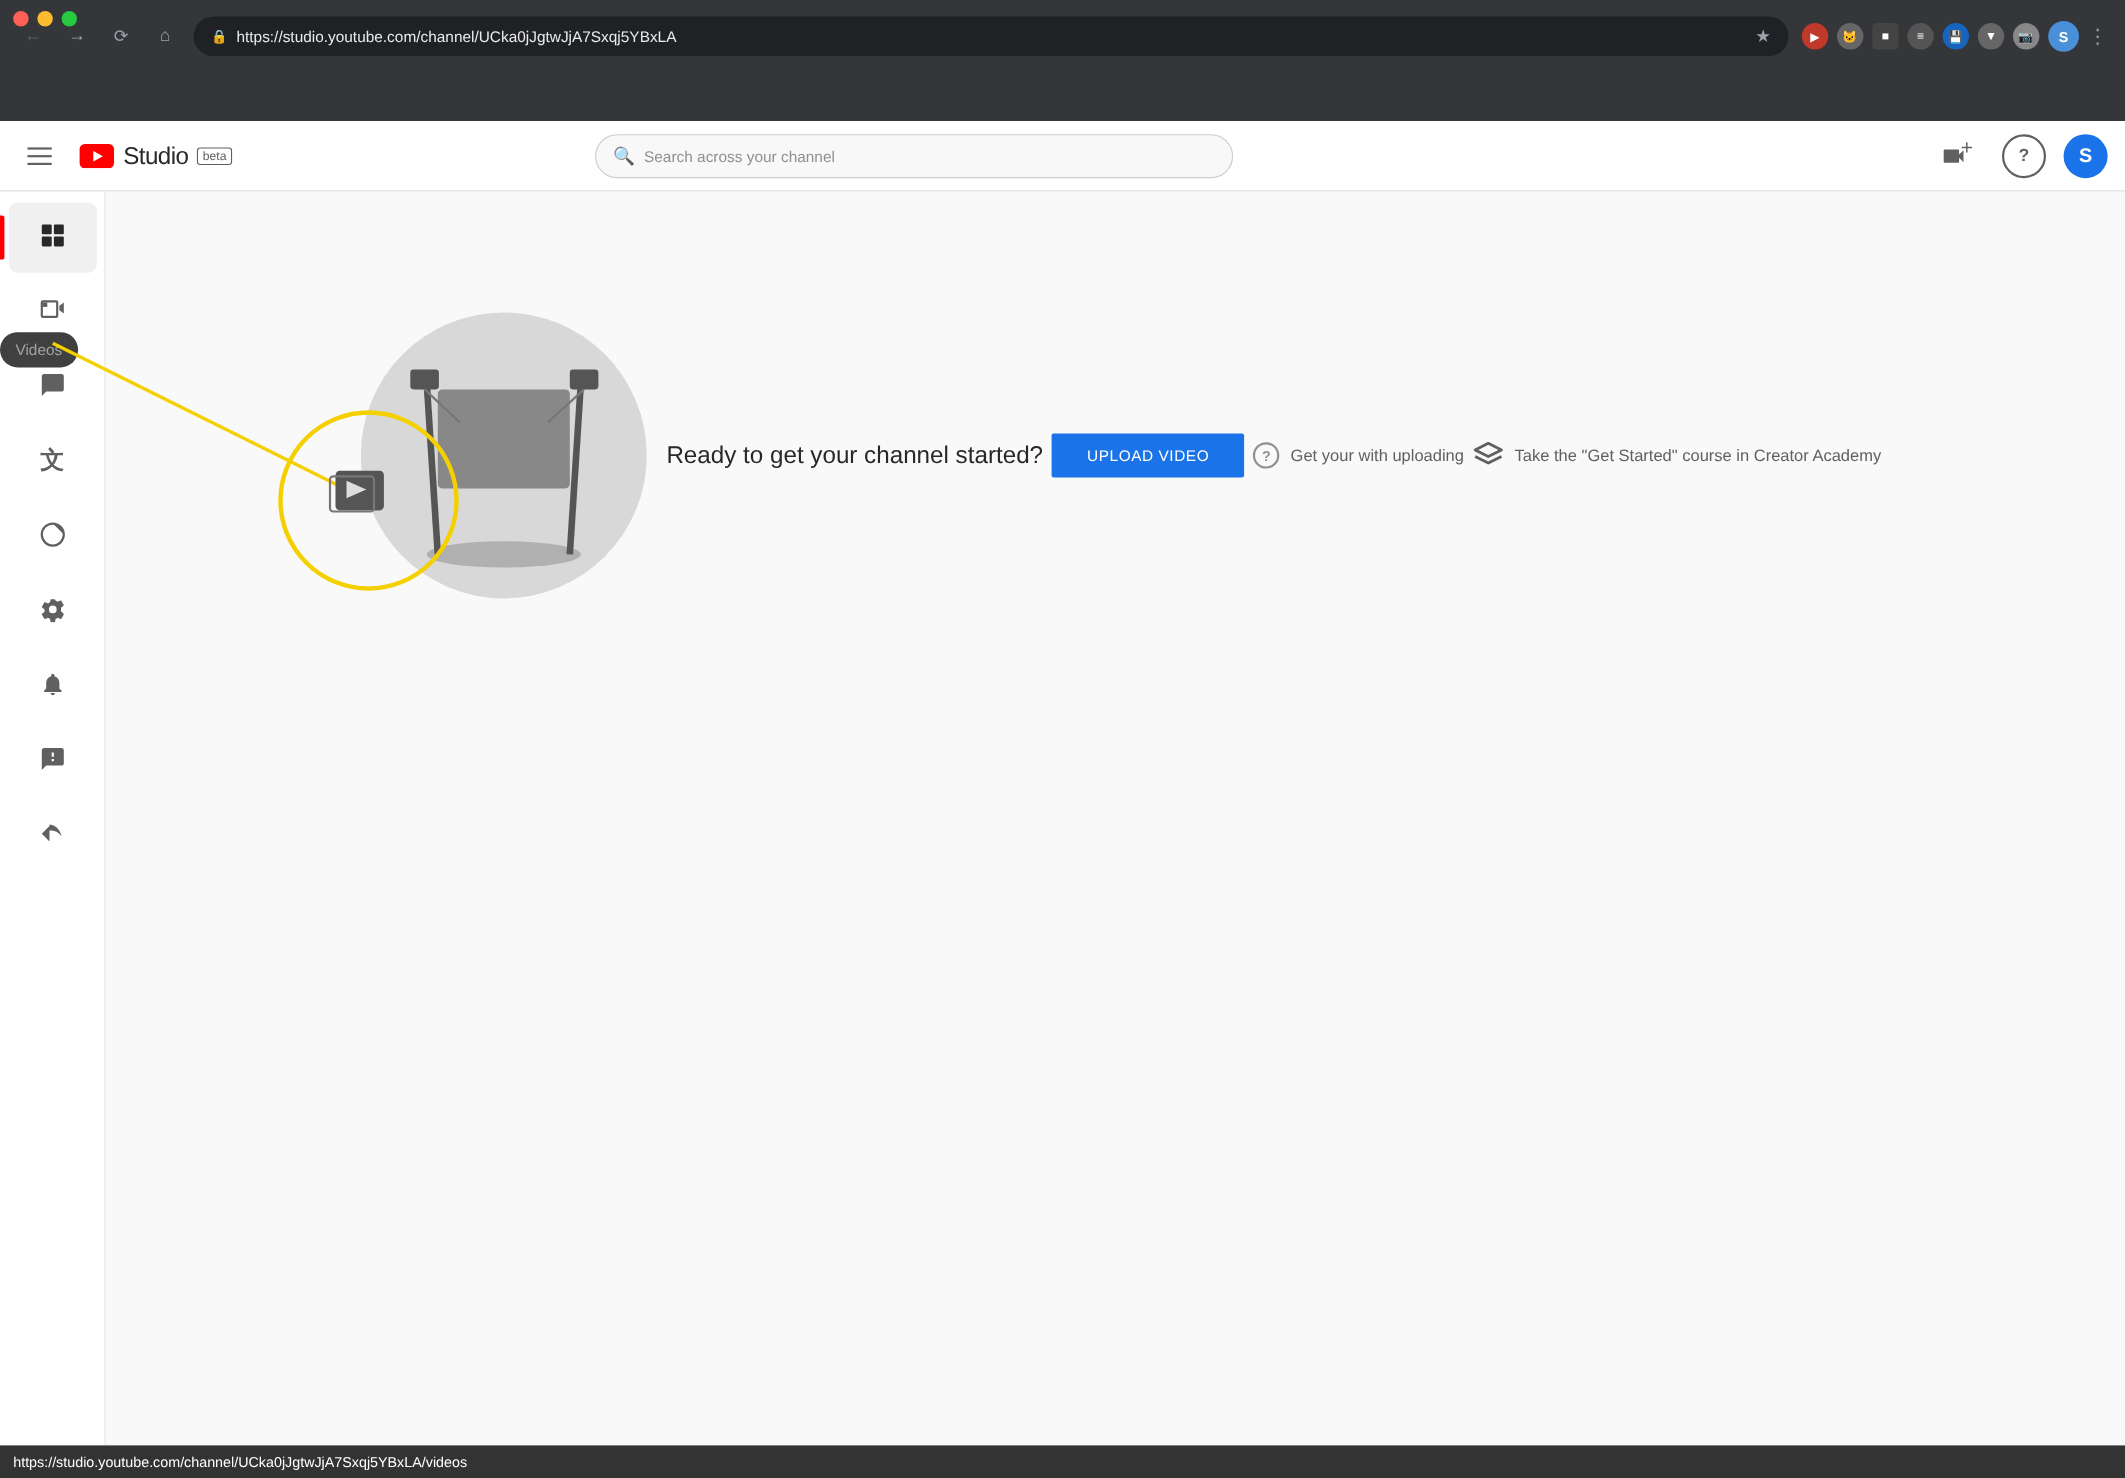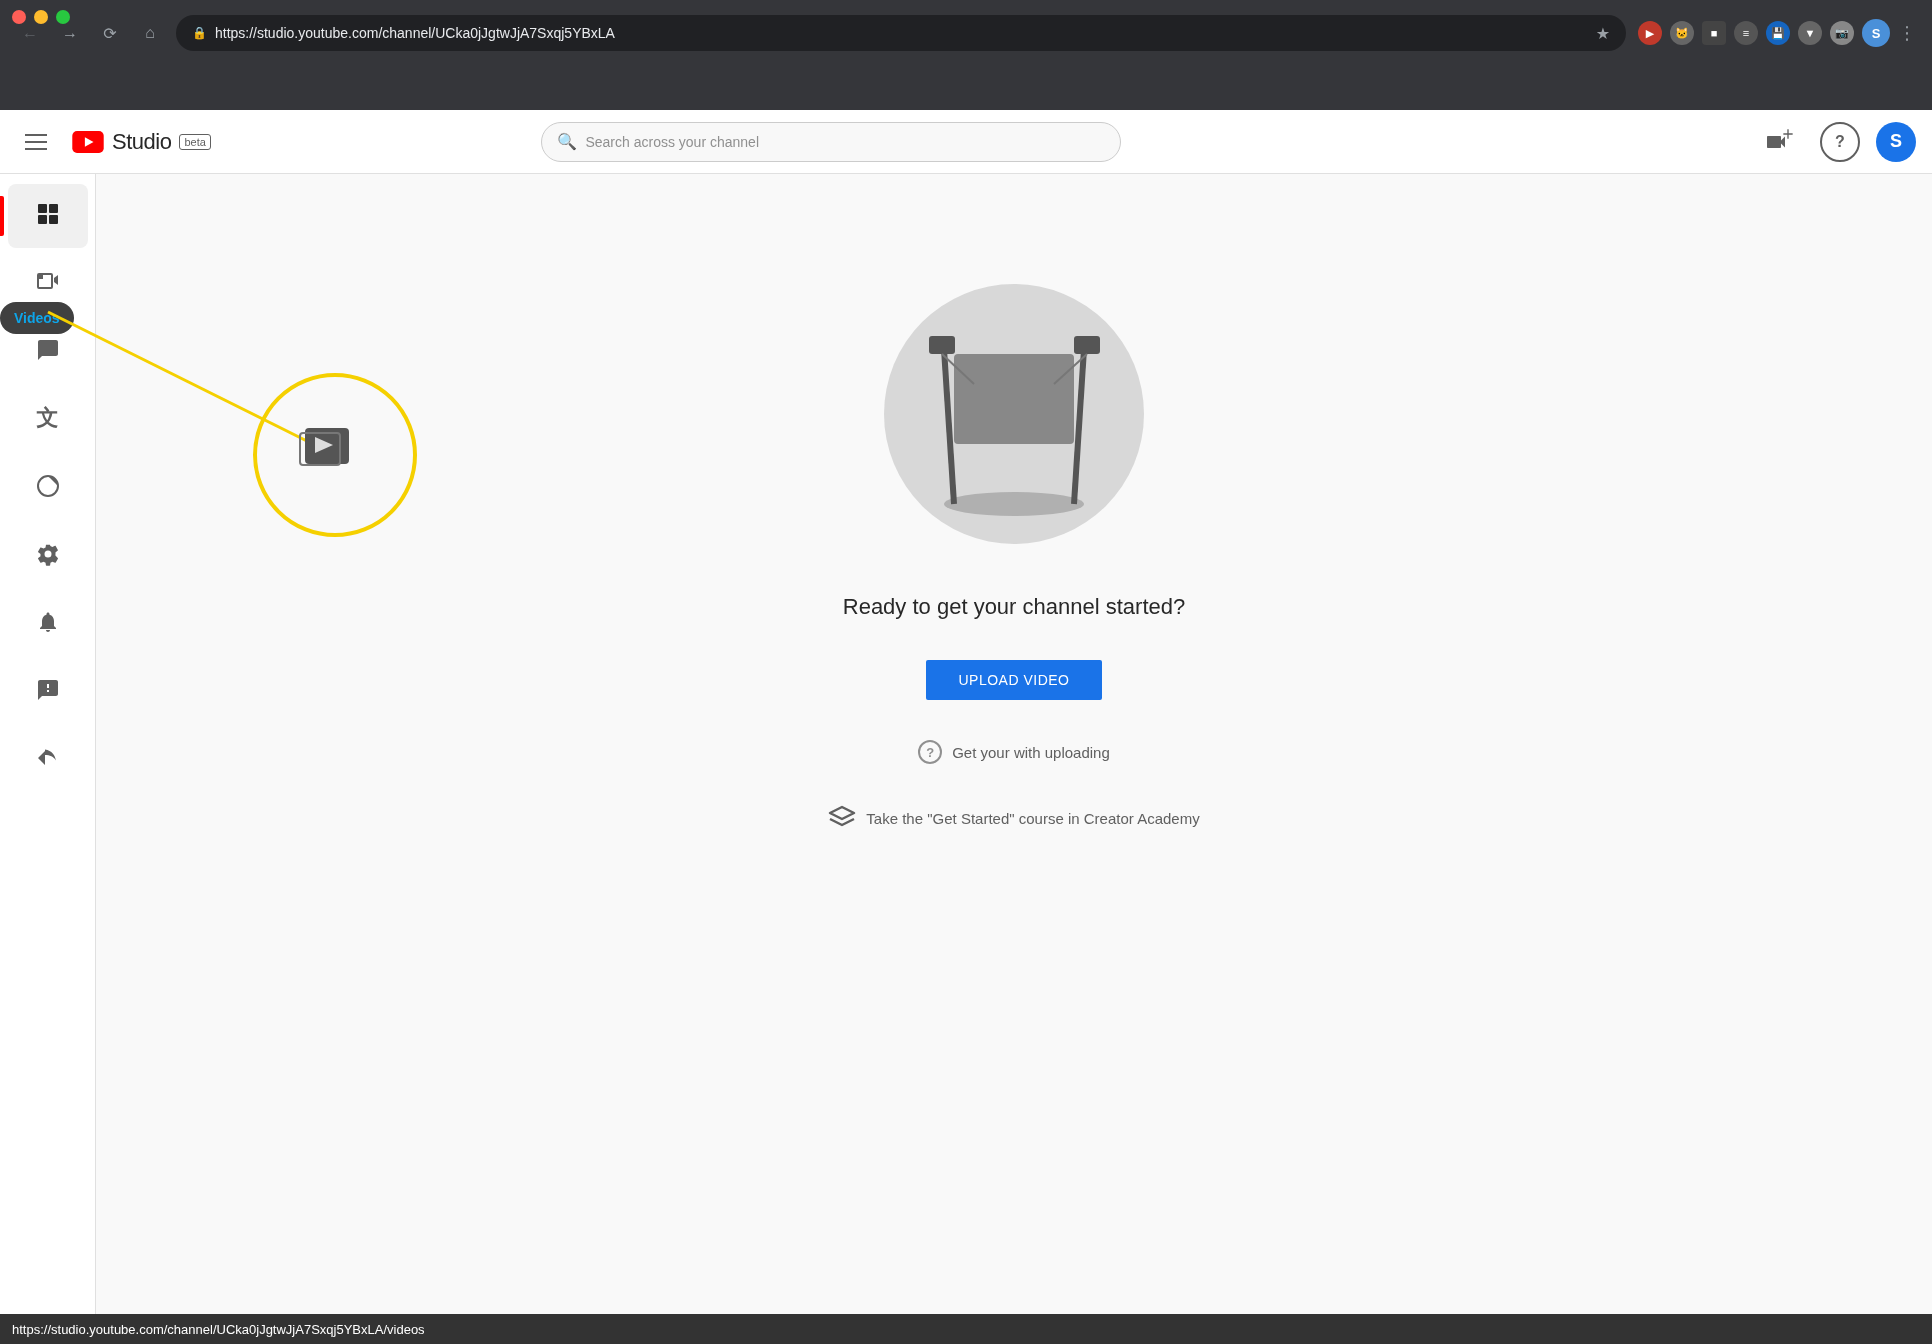--- a/index.html
+++ b/index.html
@@ -320,23 +320,23 @@
       display: flex;
       flex-direction: column;
       align-items: center;
       justify-content: flex-start;
       padding: 60px 20px 20px;
       overflow: auto;
     }
 
     .empty-state {
       display: flex;
-      flex-direction: column;
-      align-items: center;
-      gap: 40px;
+      flex-direction: row;
+      align-items: center;
+      gap: 8px;
       margin-top: 40px;
     }
 
     
     .studio-illustration {
       width: 280px;
       height: 280px;
     }
 
     .empty-title {
@@ -394,25 +394,25 @@
       align-items: center;
       justify-content: center;
     }
 
     
     .videos-tooltip {
       position: absolute;
       left: 0;
       top: 302px;
       background: #404040;
-      color: #0ea5e9;
+      color: #a3a3a3;
       padding: 8px 14px;
       border-radius: 16px;
       font-size: 14px;
-      font-weight: 700;
+      font-weight: 400;
       z-index: 200;
     }
 
     
     .status-bar {
       height: 30px;
       background: #333;
       display: flex;
       align-items: center;
       padding: 0 12px;

